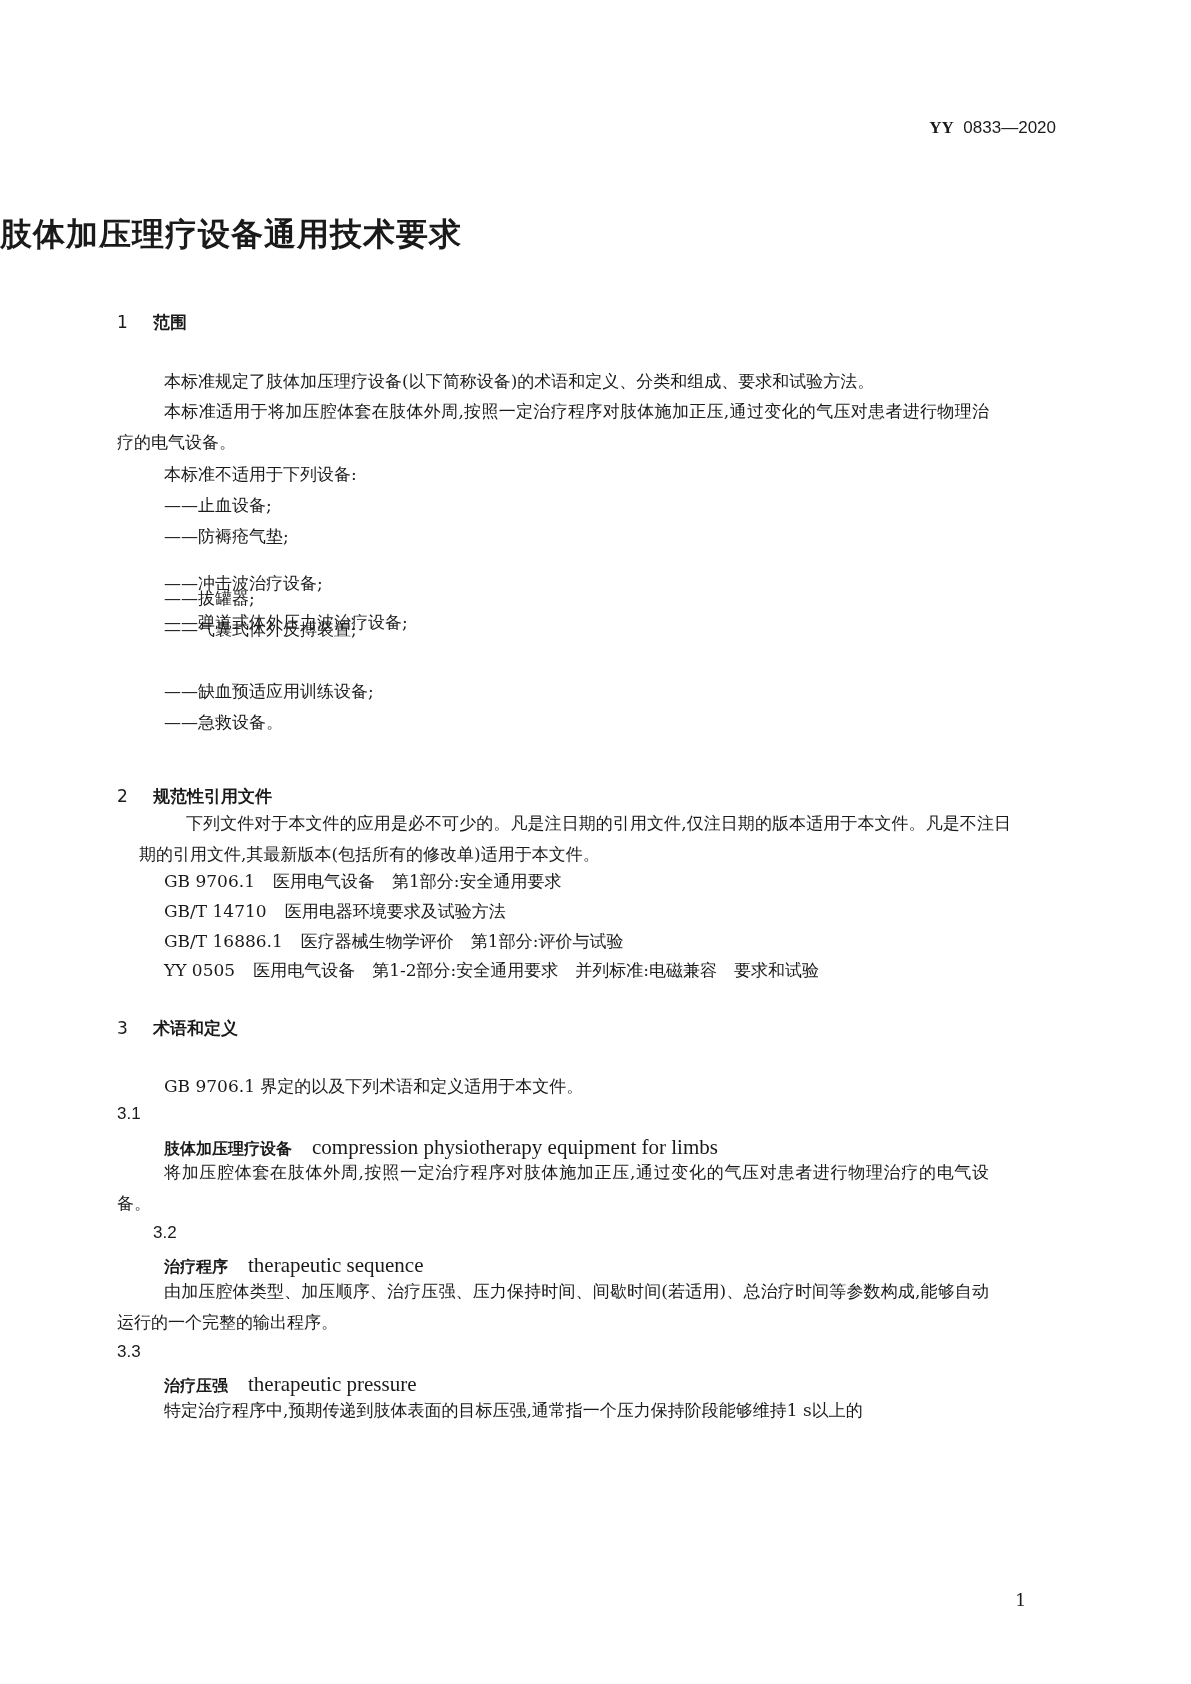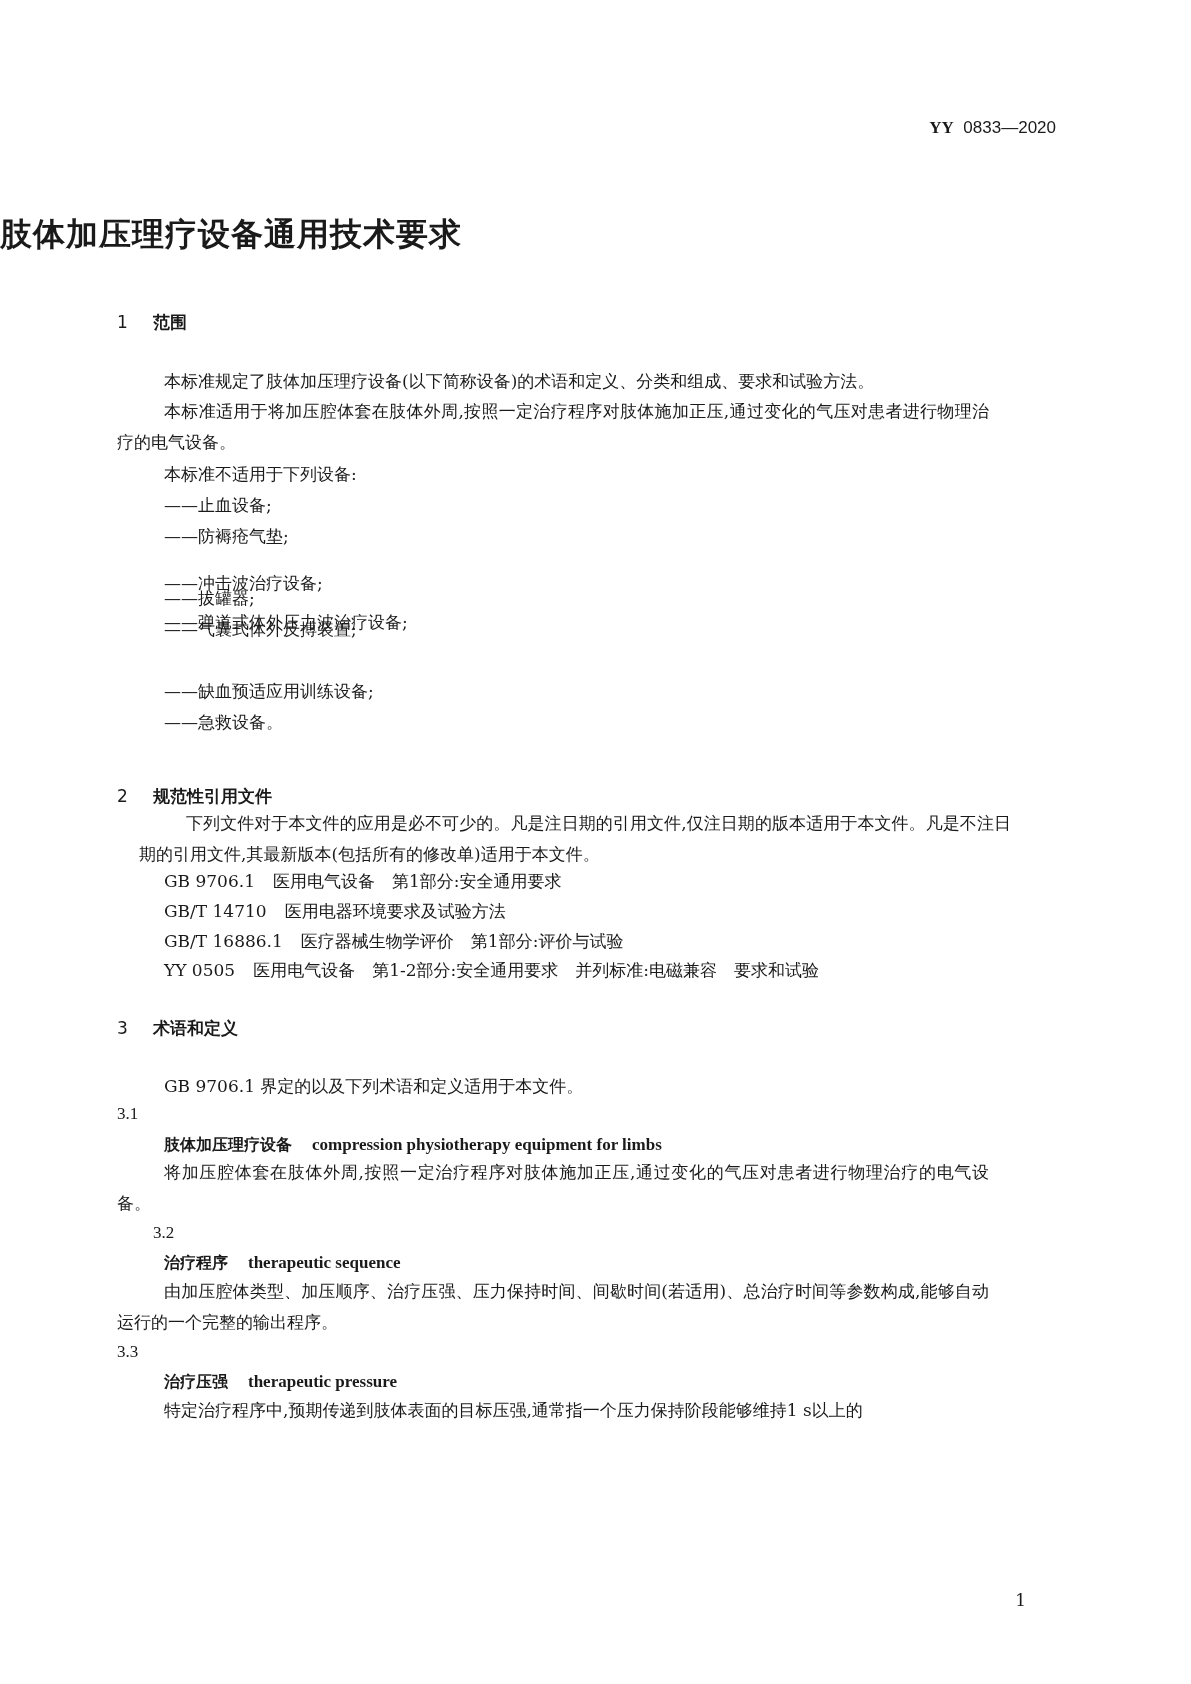--- a/index.html
+++ b/index.html
@@ -9,22 +9,22 @@
   .std-code { right:135px; top:118px; font-size:17px; font-family:"Liberation Sans", sans-serif; }
   .std-code b { font-family:"Liberation Serif", serif; font-weight:bold; }
   .title { left:0; width:1191px; top:213px; font-size:32px;
            font-family:"DejaVu Sans", sans-serif; font-weight:bold; letter-spacing:1px; }
   .h { font-size:17px; font-family:"DejaVu Sans", sans-serif; font-weight:bold; }
   .h .num { display:inline-block; width:36px; font-weight:normal; }
   .p { font-size:17px; line-height:31px; }
   .indent { left:164px; }
   .full { left:117px; width:872px; white-space:normal; text-align:justify; text-indent:47px; }
   .term { font-family:"DejaVu Sans", sans-serif; font-weight:bold; font-size:16px; }
-  .term .en { font-family:"Liberation Serif", serif; font-weight:bold; margin-left:20px; font-size:17px;}
-  .clause { left:117px; font-size:17px; font-family:Liberation Serif, serif; }
+  .term .en { font-family:"Liberation Serif", serif; font-weight:normal; margin-left:20px; font-size:21px;}
+  .clause { left:117px; font-size:17px; font-family:Liberation Sans, sans-serif; }
   .ref .code { display:inline-block; margin-right:18px; }
   .pageno { right:165px; top:1590px; font-size:17px; }
 </style>
 </head>
 <body>
 
 <div class="abs std-code">
   <b>YY</b>&nbsp;
   <span>0833—2020</span>
 </div>

